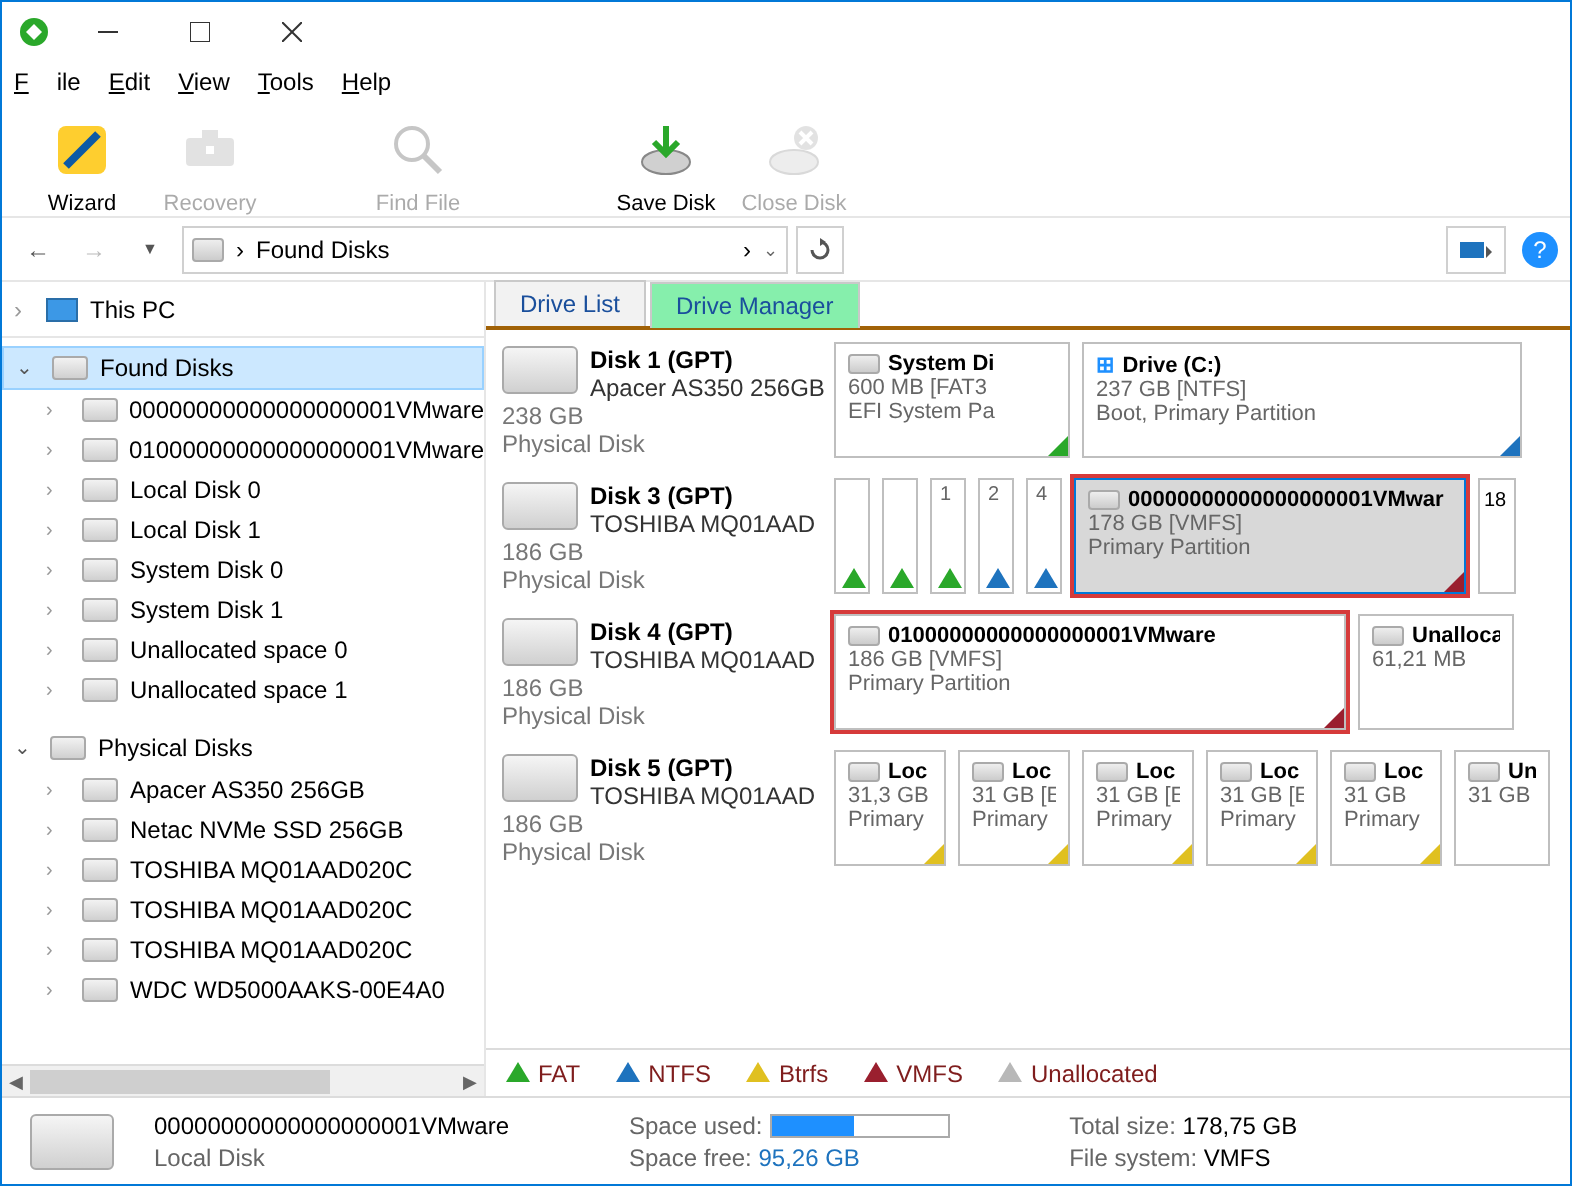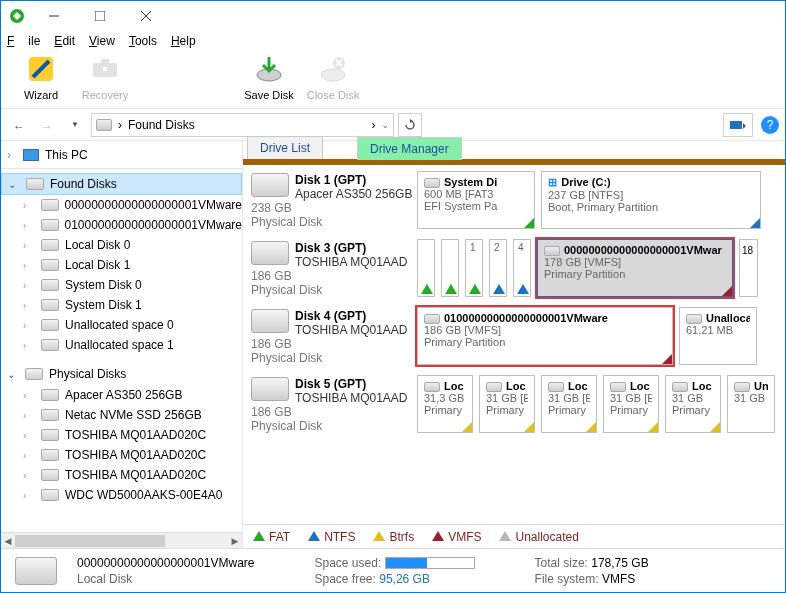--- a/index.html
+++ b/index.html
@@ -6,21 +6,21 @@
 html, body { margin: 0; padding: 0; width: 786px; height: 593px; overflow: hidden; background: #fff; }
 .window { width: 786px; height: 593px; border: 1px solid #0178d7; display: flex; flex-direction: column; }
 .titlebar { height: 30px; background: #fff; display: flex; align-items: center; padding: 0 0 0 8px; }
 .titlebar .app-icon { width: 16px; height: 16px; margin-right: 6px; }
 .titlebar .title { font-size: 12px; flex: 1; color: #000; }
 .winbtn { width: 46px; height: 30px; display: flex; align-items: center; justify-content: center; }
 .winbtn svg { width: 10px; height: 10px; }
 .menubar { height: 20px; display: flex; align-items: center; padding: 0 6px; font-size: 12px; }
 .menubar span { margin-right: 14px; }
 .menubar span u { text-decoration: underline; }
-.toolbar { height: 58px; display: flex; align-items: flex-start; padding: 2px 8px 0; border-bottom: 1px solid #e6e6e6; }
+.toolbar { height: 58px; display: flex; align-items: flex-end; padding: 2px 8px 0; border-bottom: 1px solid #e6e6e6; }
 .tool { width: 64px; text-align: center; font-size: 11px; color: #666; }
 .tool.active { color: #000; }
 .tool .ticon { width: 32px; height: 32px; margin: 0 auto 2px; }
 .tool.disabled { opacity: 0.55; }
 .navbar { height: 32px; display: flex; align-items: center; padding: 0 6px; gap: 4px; border-bottom: 1px solid #e6e6e6; font-size: 12px; }
 .navbtn { width: 24px; height: 24px; display: flex; align-items: center; justify-content: center; color: #555; }
 .crumb { flex: 1; display: flex; align-items: center; gap: 6px; border: 1px solid #d0d0d0; height: 24px; padding: 0 4px; }
 .crumb .disk-ic { width: 16px; height: 12px; background: linear-gradient(#eee,#ccc); border: 1px solid #aaa; border-radius: 2px; }
 .crumb-text { flex: 1; }
 .crumb-drop { color: #666; }
@@ -38,21 +38,21 @@
 .tree-group.sel { background: #cce8ff; border: 1px solid #99d1ff; }
 .tree-group .tw { width: 12px; color: #555; font-size: 10px; }
 .tree-group .disk-ic, .tree-item .disk-ic { width: 18px; height: 12px; background: linear-gradient(#f2f2f2,#d0d0d0); border: 1px solid #aaa; border-radius: 2px; margin: 0 6px; }
 .tree-item { display: flex; align-items: center; height: 20px; padding-left: 22px; white-space: nowrap; overflow: hidden; }
 .tree-item .tw { width: 12px; color: #999; font-size: 10px; }
 .side-hscroll { height: 16px; background: #f0f0f0; border-top: 1px solid #dcdcdc; position: relative; }
 .side-hscroll .thumb { position: absolute; left: 14px; top: 2px; width: 150px; height: 12px; background: #cfcfcf; }
 .side-hscroll .arr { position: absolute; top: 0; width: 14px; height: 16px; display:flex;align-items:center;justify-content:center; color:#666; font-size:9px;}
 .side-hscroll .arr.l { left:0; } .side-hscroll .arr.r { right:0; }
 .main { flex: 1; display: flex; flex-direction: column; min-width: 0; }
-.tabs { height: 24px; display: flex; align-items: flex-end; border-bottom: 6px solid #a16207; font-size: 12px; padding-left: 4px; gap: 32px; }
+.tabs { height: 24px; display: flex; align-items: flex-end; border-bottom: 2px solid #a16207; font-size: 12px; padding-left: 4px; }
 .tab { padding: 4px 12px; border: 1px solid #c9c9c9; border-bottom: none; background: #f2f2f2; color: #1a4f9c; margin-right: 2px; }
 .tab.active { background: #86efac; position: relative; top: 1px; }
 .dm { flex: 1; overflow: hidden; position: relative; padding: 6px 0 0 6px; }
 .disk-row { display: flex; align-items: stretch; margin-bottom: 10px; }
 .disk-card { width: 168px; padding: 2px 0 0 2px; font-size: 12px; }
 .disk-card .dtitle { font-weight: 600; }
 .disk-card .dmodel { color: #333; white-space: nowrap; overflow: hidden; }
 .disk-ic-lg { width: 38px; height: 24px; background: linear-gradient(#f5f5f5,#d0d0d0); border: 1px solid #aaa; border-radius: 3px; margin-bottom: 2px; float: left; margin-right: 6px; }
 .disk-card .dsz { color: #777; clear: both; }
 .disk-card .dtype { color: #777; }
@@ -130,20 +130,27 @@
     </div>
     <div class="tool disabled">
       <svg class="ticon" viewBox="0 0 32 32">
           <rect x="4" y="10" width="24" height="14" rx="2" fill="#ccc"></rect>
           <rect x="12" y="6" width="8" height="6" fill="#ccc"></rect>
           <rect x="14" y="14" width="4" height="4" fill="#fff"></rect>
         </svg>
       <div>Recovery</div>
     </div>
     <div style="width:40px"></div>
+    <div class="tool disabled">
+      <svg class="ticon" viewBox="0 0 32 32">
+          <circle cx="13" cy="13" r="8" fill="none" stroke="#999" stroke-width="2"></circle>
+          <line x1="19" y1="19" x2="27" y2="27" stroke="#999" stroke-width="3"></line>
+        </svg>
+      <div>Find File</div>
+    </div>
     <div style="width:60px"></div>
     <div class="tool active">
       <svg class="ticon" viewBox="0 0 32 32">
           <ellipse cx="16" cy="22" rx="12" ry="6" fill="#d0d0d0" stroke="#888"></ellipse>
           <path d="M16 4 L16 18 M10 12 L16 18 L22 12" stroke="#2aa82a" stroke-width="3" fill="none"></path>
         </svg>
       <div>Save Disk</div>
     </div>
     <div class="tool disabled">
       <svg class="ticon" viewBox="0 0 32 32">

